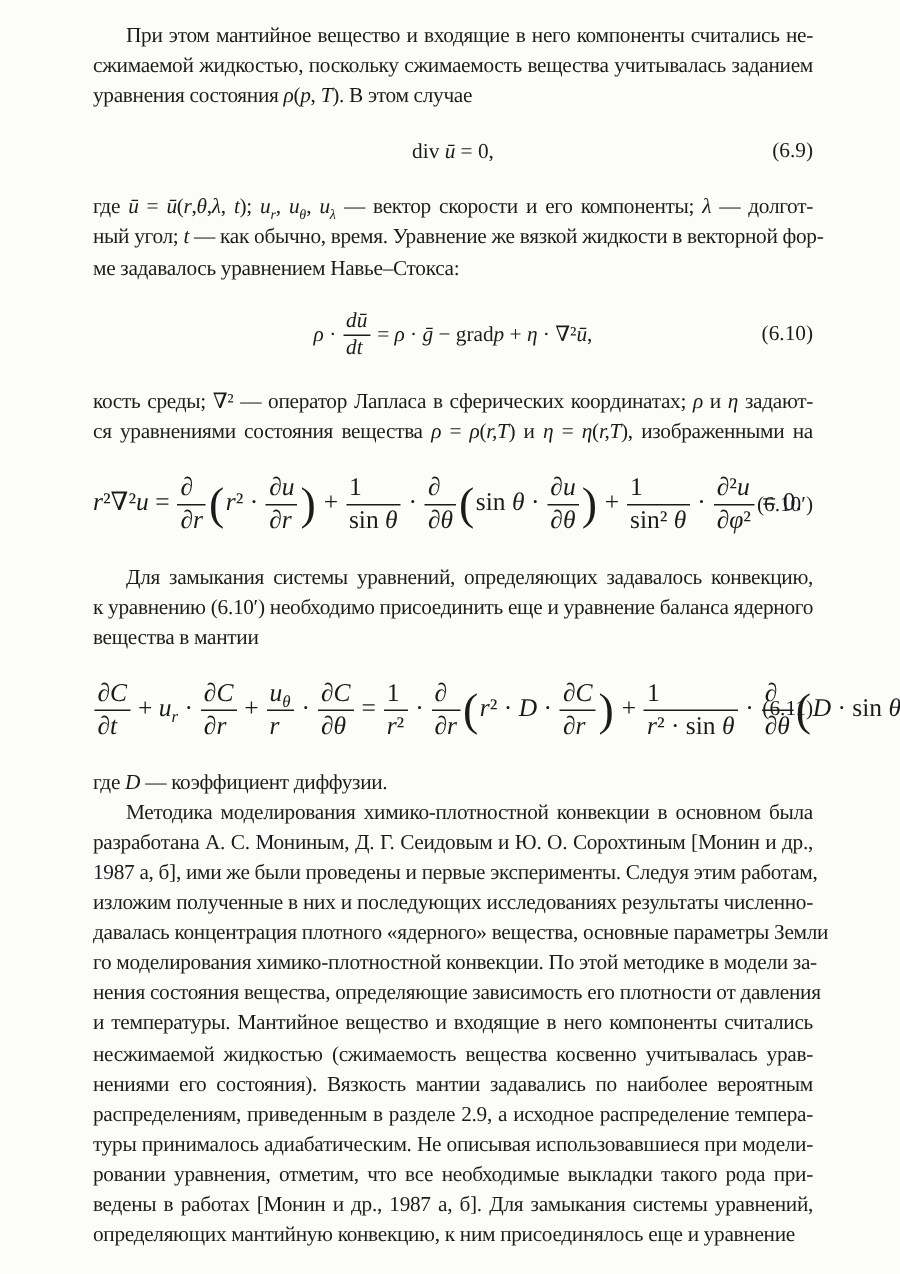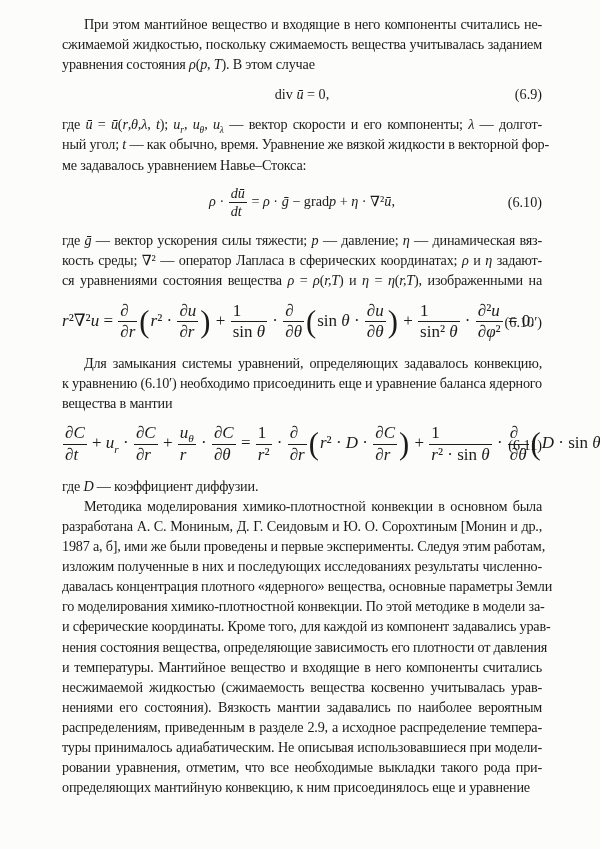--- a/index.html
+++ b/index.html
@@ -16,21 +16,21 @@
   .para{margin:0;}
   .line{
     text-align:justify;
     text-align-last:justify;
     white-space:nowrap;
   }
   .line.end{text-align-last:left;}
   .line.ind{text-indent:22px;}
   .v{font-style:italic;}
   sub,sup{font-size:0.66em;line-height:0;letter-spacing:0;}
-  .eqrow{position:relative;text-align:center;margin:10px 0;letter-spacing:0;}
+  .eqrow{position:relative;text-align:center;margin:17px 0;letter-spacing:0;}
   .eqbody{display:inline-block;white-space:nowrap;}
   .eqrow.sm .eqbody{font-size:17px;margin-right:36px;}
   .eqno{position:absolute;right:0;top:50%;transform:translateY(-50%);font-style:normal;}
   .frac{display:inline-block;vertical-align:middle;text-align:left;padding:0 1px;}
   .frac .num,.frac .den{display:block;line-height:1.22;padding:0 2px;}
   .frac .den{border-top:1px solid #1b1b1b;}
   .bp{font-size:1.8em;vertical-align:middle;line-height:1;padding:0 1px;font-style:normal;}
 </style>
 </head>
 <body>
@@ -53,21 +53,20 @@
       <div class="line"><span>ный угол; </span><span class="v">t</span><span> — как обычно, время. Уравнение же вязкой жидкости в векторной фор-</span></div>
       <div class="line end"><span>ме задавалось уравнением Навье–Стокса:</span></div>
     </div>
 
   <div class="eqrow">
     <span class="eqbody"><span class="v">ρ</span><span> · </span><span class="frac"><span class="num"><span class="v">dū</span></span><span class="den"><span class="v">dt</span></span></span><span> = </span><span class="v">ρ</span><span> · </span><span class="v">ḡ</span><span> − grad</span><span class="v">p</span><span> + </span><span class="v">η</span><span> · ∇²</span><span class="v">ū</span><span>,</span></span>
     <span class="eqno">(6.10)</span>
   </div>
 
   <div class="para">
-      <div class="line"><span>где </span><span class="v">ḡ</span><span> — вектор ускорения силы тяжести; </span><span class="v">p</span><span> — давление; </span><span class="v">η</span><span> — динамическая вяз-</span></div>
       <div class="line"><span>кость среды; ∇² — оператор Лапласа в сферических координатах; </span><span class="v">ρ</span><span> и </span><span class="v">η</span><span> задают-</span></div>
       <div class="line"><span>ся уравнениями состояния вещества </span><span class="v">ρ</span><span> = </span><span class="v">ρ</span><span>(</span><span class="v">r,T</span><span>) и </span><span class="v">η</span><span> = </span><span class="v">η</span><span>(</span><span class="v">r,T</span><span>), изображенными на</span></div>
     </div>
 
   <div class="eqrow sm">
     <span class="eqbody"><span class="v">r</span><span>²∇²</span><span class="v">u</span><span> = </span><span class="frac"><span class="num"><span>∂</span></span><span class="den"><span>∂</span><span class="v">r</span></span></span><span class="bp">(</span><span class="v">r</span><span>² · </span><span class="frac"><span class="num"><span>∂</span><span class="v">u</span></span><span class="den"><span>∂</span><span class="v">r</span></span></span><span class="bp">)</span><span> + </span><span class="frac"><span class="num"><span>1</span></span><span class="den"><span>sin </span><span class="v">θ</span></span></span><span> · </span><span class="frac"><span class="num"><span>∂</span></span><span class="den"><span>∂</span><span class="v">θ</span></span></span><span class="bp">(</span><span>sin </span><span class="v">θ</span><span> · </span><span class="frac"><span class="num"><span>∂</span><span class="v">u</span></span><span class="den"><span>∂</span><span class="v">θ</span></span></span><span class="bp">)</span><span> + </span><span class="frac"><span class="num"><span>1</span></span><span class="den"><span>sin² </span><span class="v">θ</span></span></span><span> · </span><span class="frac"><span class="num"><span>∂²</span><span class="v">u</span></span><span class="den"><span>∂</span><span class="v">φ</span><span>²</span></span></span><span> = 0.</span></span>
     <span class="eqno">(6.10′)</span>
   </div>
 
   <div class="para">
@@ -85,24 +84,24 @@
       <div class="line end"><span>где </span><span class="v">D</span><span> — коэффициент диффузии.</span></div>
     </div>
 
   <div class="para">
       <div class="line ind"><span>Методика моделирования химико-плотностной конвекции в основном была</span></div>
       <div class="line"><span>разработана А. С. Мониным, Д. Г. Сеидовым и Ю. О. Сорохтиным [Монин и др.,</span></div>
       <div class="line"><span>1987 а, б], ими же были проведены и первые эксперименты. Следуя этим работам,</span></div>
       <div class="line"><span>изложим полученные в них и последующих исследованиях результаты численно-</span></div>
       <div class="line"><span>давалась концентрация плотного «ядерного» вещества, основные параметры Земли</span></div>
       <div class="line"><span>го моделирования химико-плотностной конвекции. По этой методике в модели за-</span></div>
-      <div class="line"><span>и сферические координаты. Кроме того, для каждой из компонент задавались урав-</span></div>
       <div class="line"><span>нения состояния вещества, определяющие зависимость его плотности от давления</span></div>
       <div class="line"><span>и температуры. Мантийное вещество и входящие в него компоненты считались</span></div>
       <div class="line"><span>несжимаемой жидкостью (сжимаемость вещества косвенно учитывалась урав-</span></div>
       <div class="line"><span>нениями его состояния). Вязкость мантии задавались по наиболее вероятным</span></div>
       <div class="line"><span>распределениям, приведенным в разделе 2.9, а исходное распределение темпера-</span></div>
       <div class="line"><span>туры принималось адиабатическим. Не описывая использовавшиеся при модели-</span></div>
       <div class="line"><span>ровании уравнения, отметим, что все необходимые выкладки такого рода при-</span></div>
+      <div class="line"><span>ведены в работах [Монин и др., 1987 а, б]. Для замыкания системы уравнений,</span></div>
       <div class="line end"><span>определяющих мантийную конвекцию, к ним присоединялось еще и уравнение</span></div>
     </div>
 
 </div>
 
 </body></html>

